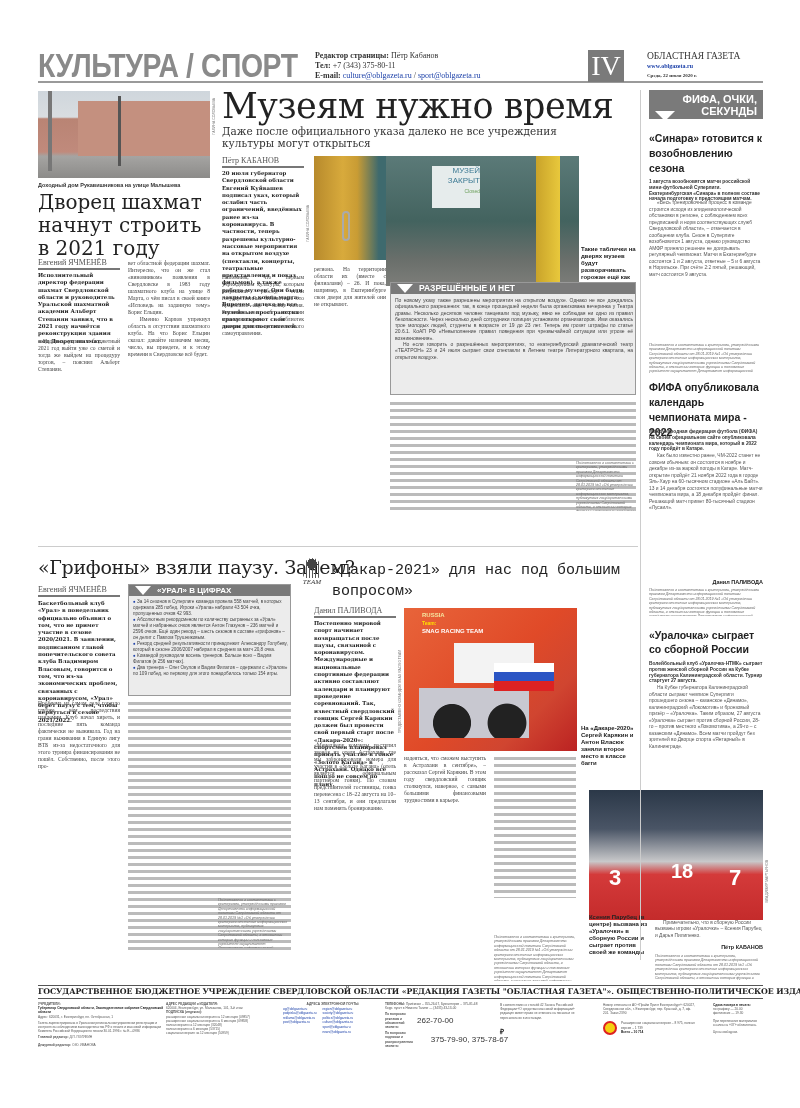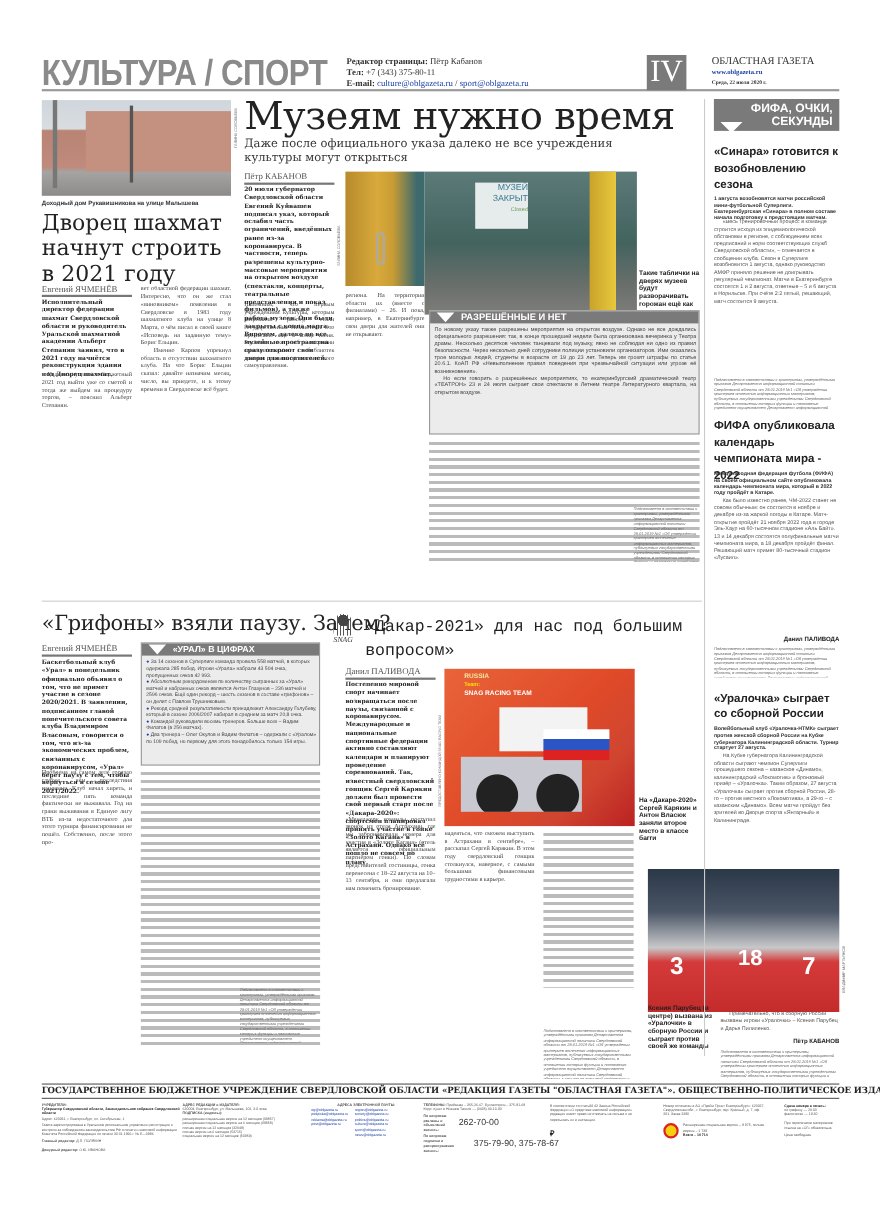--- a/index.html
+++ b/index.html
@@ -124,21 +124,21 @@
     <div><span style="color:#1a3fa8">●</span> <span>Командой руководили восемь тренеров. Больше всех – Вадим Филатов (в 256 матчах).</span></div>
     <div><span style="color:#1a3fa8">●</span> <span>Два тренера – Олег Окулов и Вадим Филатов – одержали с «Уралом» по 109 побед, но первому для этого понадобилось только 154 игры.</span></div>
   </div>
 </div>
 <div class="abs txt" style="left:38px;top:700px;width:82px;height:253px;overflow:hidden">Проблема на самом деле гораздо глубже, чем последствия пандемии. Клуб начал хиреть, и последние пять команда фактически не выживала. Год на грани выживания в Единую лигу ВТБ из-за недостаточного для этого турнира финансирования не пошёл. Собственно, после этого про-</div>
 <div class="abs txt lines" style="left:128px;top:700px;width:163px;height:253px"></div>
 <div class="abs legal" style="left:218px;top:898px;width:72px;height:50px;overflow:hidden">Подготовлено в соответствии с критериями, утверждёнными приказом Департамента информационной политики Свердловской области от 28.01.2019 №1 «Об утверждении критериев отнесения информационных материалов, публикуемых государственными учреждениями Свердловской области, в отношении которых функции и полномочия учредителя осуществляет Департамент информационной политики Свердловской области, к социально значимой информации».</div>
 
 <div class="abs" style="left:298px;top:558px;width:28px;height:36px;text-align:center">
   <div style="width:18px;height:20px;margin:0 auto;border-radius:50% 50% 20% 20%;background:radial-gradient(circle at 50% 30%,#444 0 30%,transparent 31%),repeating-linear-gradient(90deg,#555 0 1px,transparent 1px 3px)"></div>
-  <div style="font-family:'Liberation Serif',serif;font-size:7px;font-style:italic;color:#333">SNAG</div>
+  <div style="font-family:'Liberation Serif',serif;font-size:7px;font-style:italic;color:#333">TEAM</div>
 </div>
 <div class="abs" style="left:332px;top:560px;width:300px;font-family:Liberation Mono, monospace;font-size:15px;line-height:21px;color:#222">«Дакар-2021» для нас под большим вопросом»</div>
 <div class="abs byline" style="left:314px;top:606px;width:82px">Данил ПАЛИВОДА</div>
 <div class="abs lead" style="left:314px;top:620px;width:82px">Постепенно мировой спорт начинает возвращаться после паузы, связанной с коронавирусом. Международные и национальные спортивные федерации активно составляют календари и планируют проведение соревнований. Так, известный свердловский гонщик Сергей Карякин должен был провести свой первый старт после «Дакара-2020»: спортсмен планировал принять участие в гонке «Золото Кагана» в Астрахани. Однако всё пошло не совсем по плану.</div>
 <div class="abs txt" style="left:314px;top:742px;width:82px;height:210px;overflow:hidden">«Менеджеру команды поступил звонок из отеля Астрахани, где мы забронировали номера для участия в «Золоте Кагана» (отель является официальным партнёром гонки). По словам представителей гостиницы, гонка перенесена с 18–22 августа на 10–13 сентября, и они предлагали нам поменять бронирование.</div>
 <div class="abs photo" style="left:404px;top:608px;width:173px;height:143px;background:linear-gradient(135deg,#e8643a 0%,#e04a28 50%,#d04530 75%,#b22 100%)">
   <div class="abs sans" style="left:18px;top:4px;font-size:6px;font-weight:bold;color:#f5e6a0">RUSSIA</div>
   <div class="abs sans" style="left:18px;top:12px;font-size:5px;font-weight:bold;color:#ffe000">Team:</div>
   <div class="abs sans" style="left:18px;top:20px;font-size:6px;font-weight:bold;color:#fff">SNAG RACING TEAM</div>
   <div class="abs" style="left:50px;top:35px;width:80px;height:40px;background:#f3f3f3"></div>

